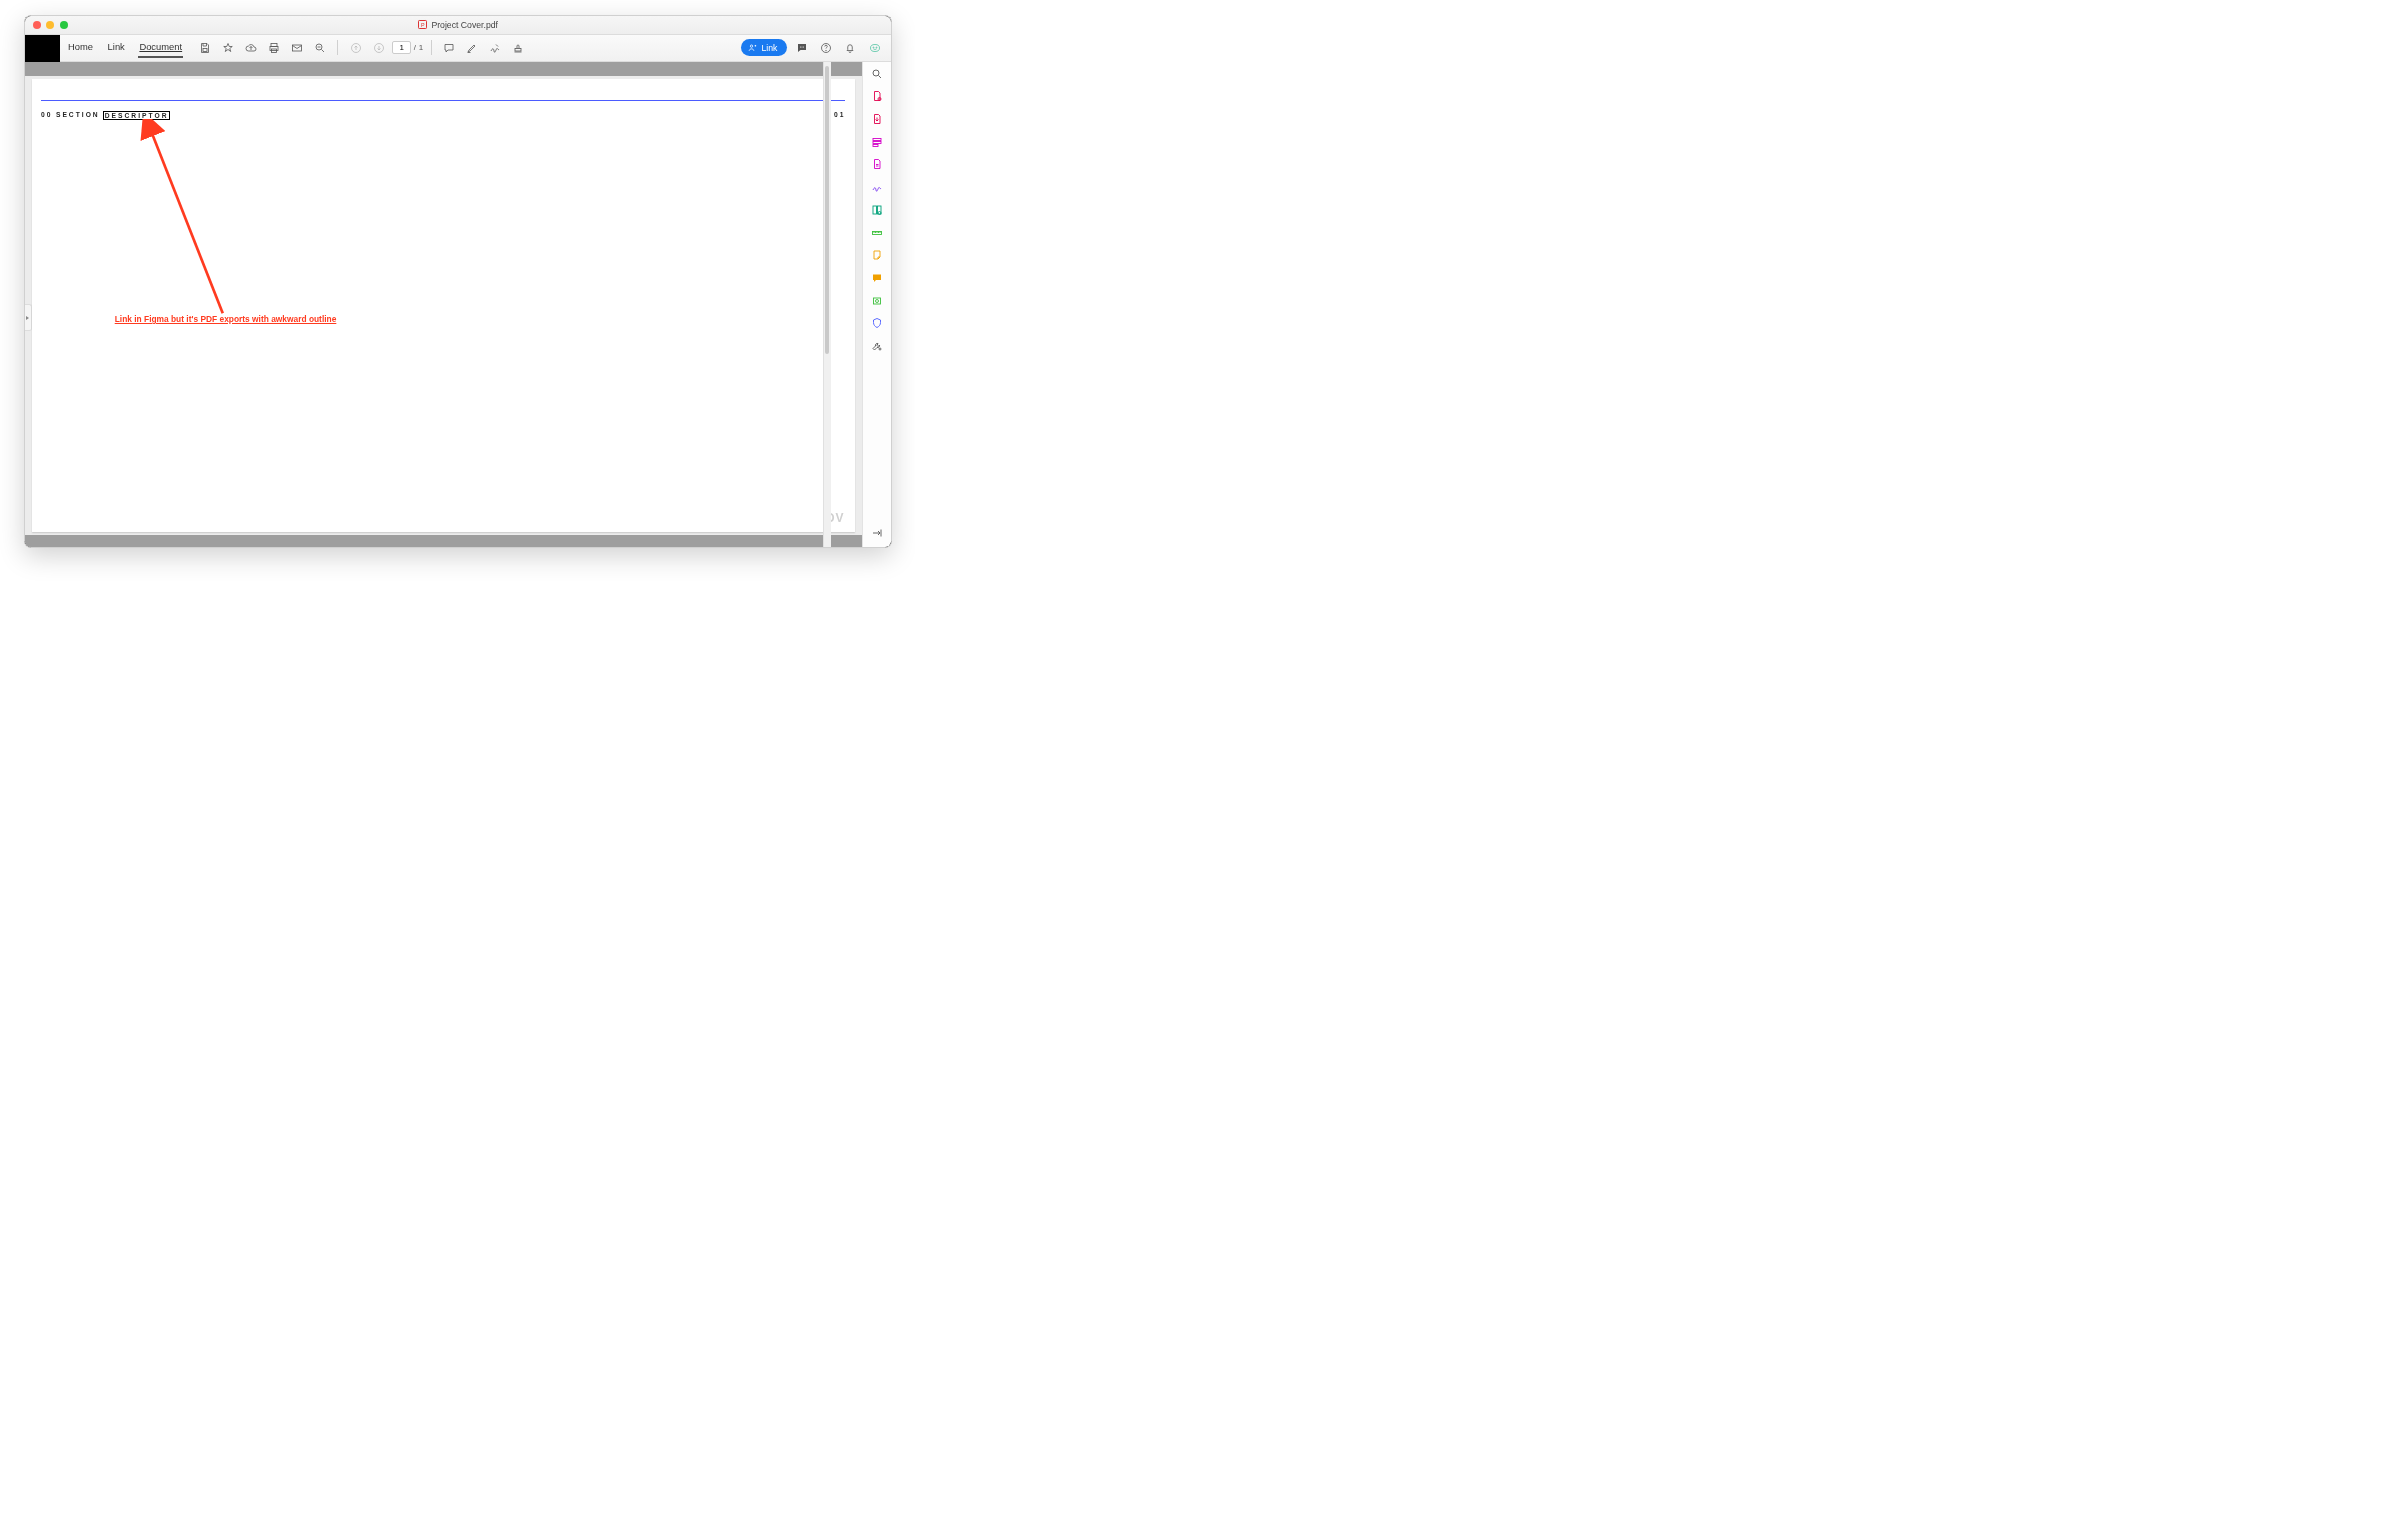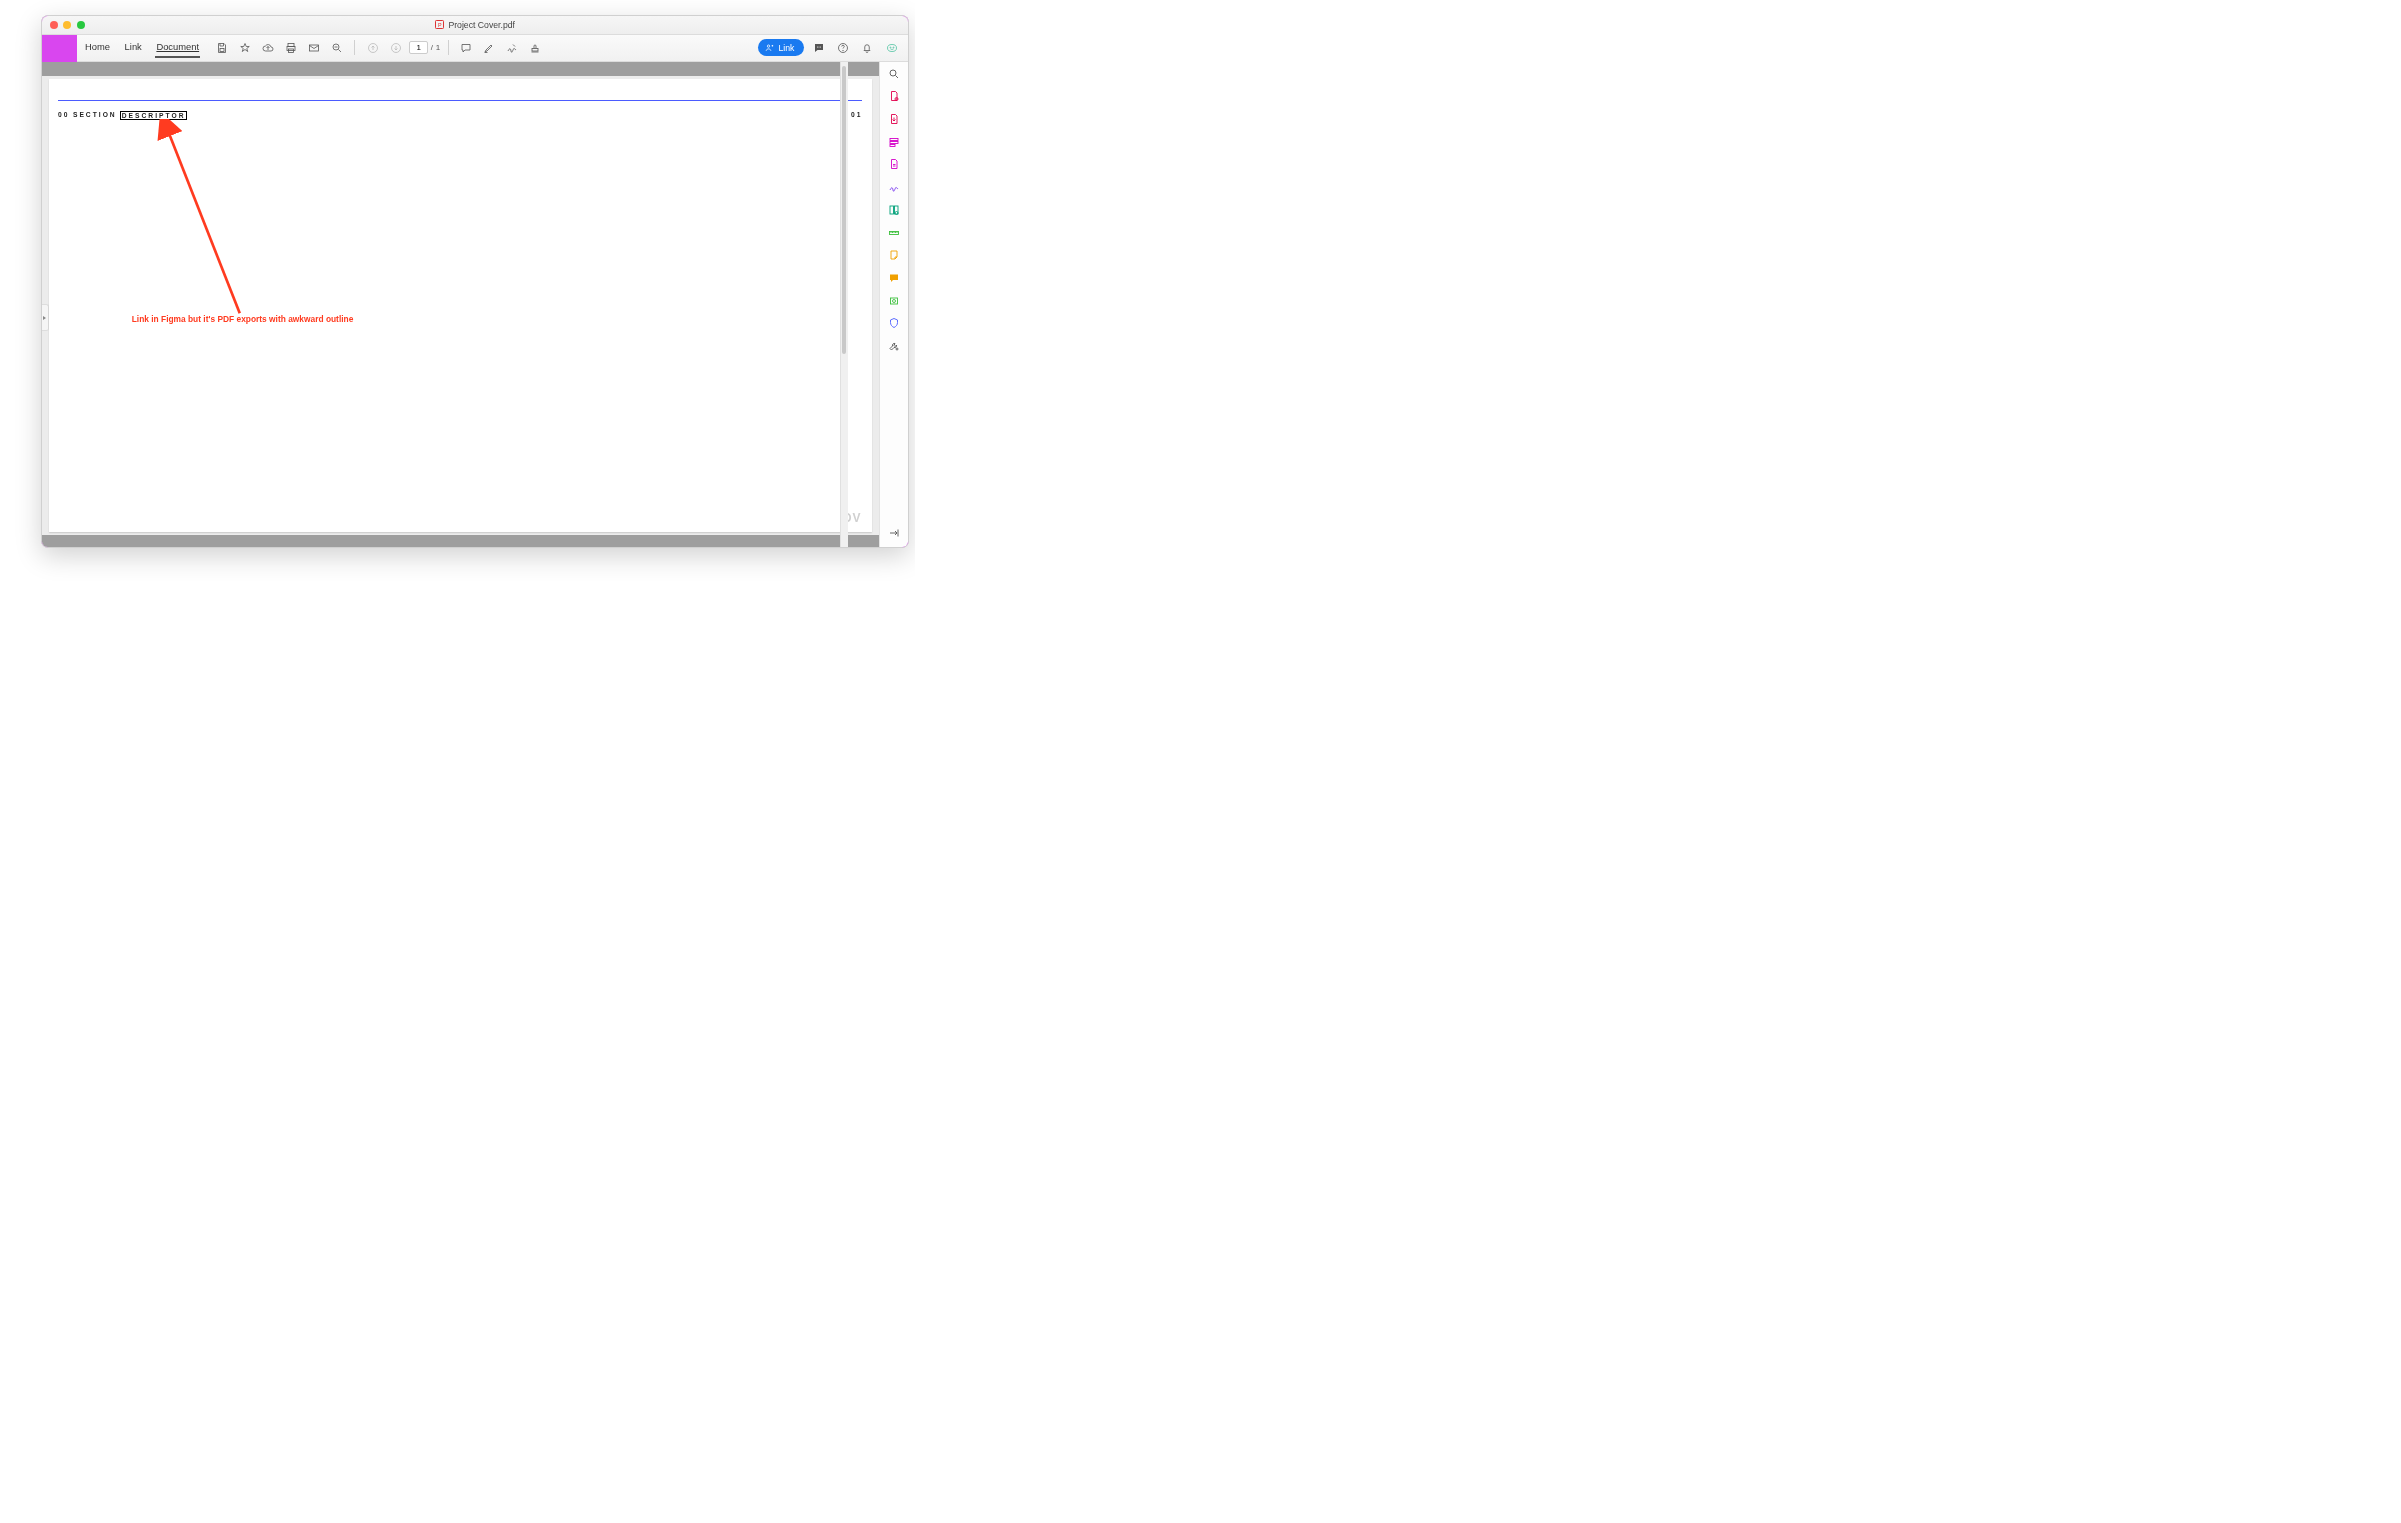--- a/index.html
+++ b/index.html
@@ -6,26 +6,26 @@
   body {
     font-family: -apple-system, BlinkMacSystemFont, "Segoe UI", Helvetica, Arial, sans-serif;
     background: #fff;
     width: 915px;
     height: 581px;
     overflow: hidden;
     position: relative;
   }
   .window {
     position: absolute;
-    left: 41px; top: 14.7px;
+    left: 24px; top: 14.7px;
     width: 868px; height: 533px;
     border: 0.7px solid #d0d0d0;
     border-radius: 6.7px;
     box-shadow: 0 8px 27px rgba(0,0,0,0.18);
-    background: #d946ef;
+    background: #000000;
     overflow: hidden;
     display: flex;
     flex-direction: column;
   }
   .titlebar {
     height: 19px;
     background: linear-gradient(#f6f6f6,#eeeeee);
     border-bottom: 0.7px solid #dcdcdc;
     display: flex; align-items: center;
     position: relative;
@@ -284,21 +284,21 @@
         <div class="ov-mark">OV</div>
 
         <svg class="annot-arrow" style="left:107px; top:40px; width:134px; height:201px;" viewBox="0 0 200 300">
           <defs>
               <marker id="ah" markerWidth="10" markerHeight="10" refX="2" refY="5" orient="auto">
             <path d="M0 0 L10 5 L0 10 z" fill="#ff3b20"></path>
               </marker>
             </defs>
           <line x1="125" y1="290" x2="18" y2="18" stroke="#ff3b20" stroke-width="4" marker-end="url(#ah)"></line>
         </svg>
-        <div class="annot-text" style="left:83px; top:235px;">Link in Figma but it's PDF exports with awkward outline</div>
+        <div class="annot-text" style="left:83px; top:235px;text-decoration:underline;">Link in Figma but it's PDF exports with awkward outline</div>
       </div>
 
       <div class="gray-band-bot"></div>
 
       <div class="scroll-track">
         <div class="scroll-thumb"></div>
       </div>
     </div>
 
     <div class="right-rail">

